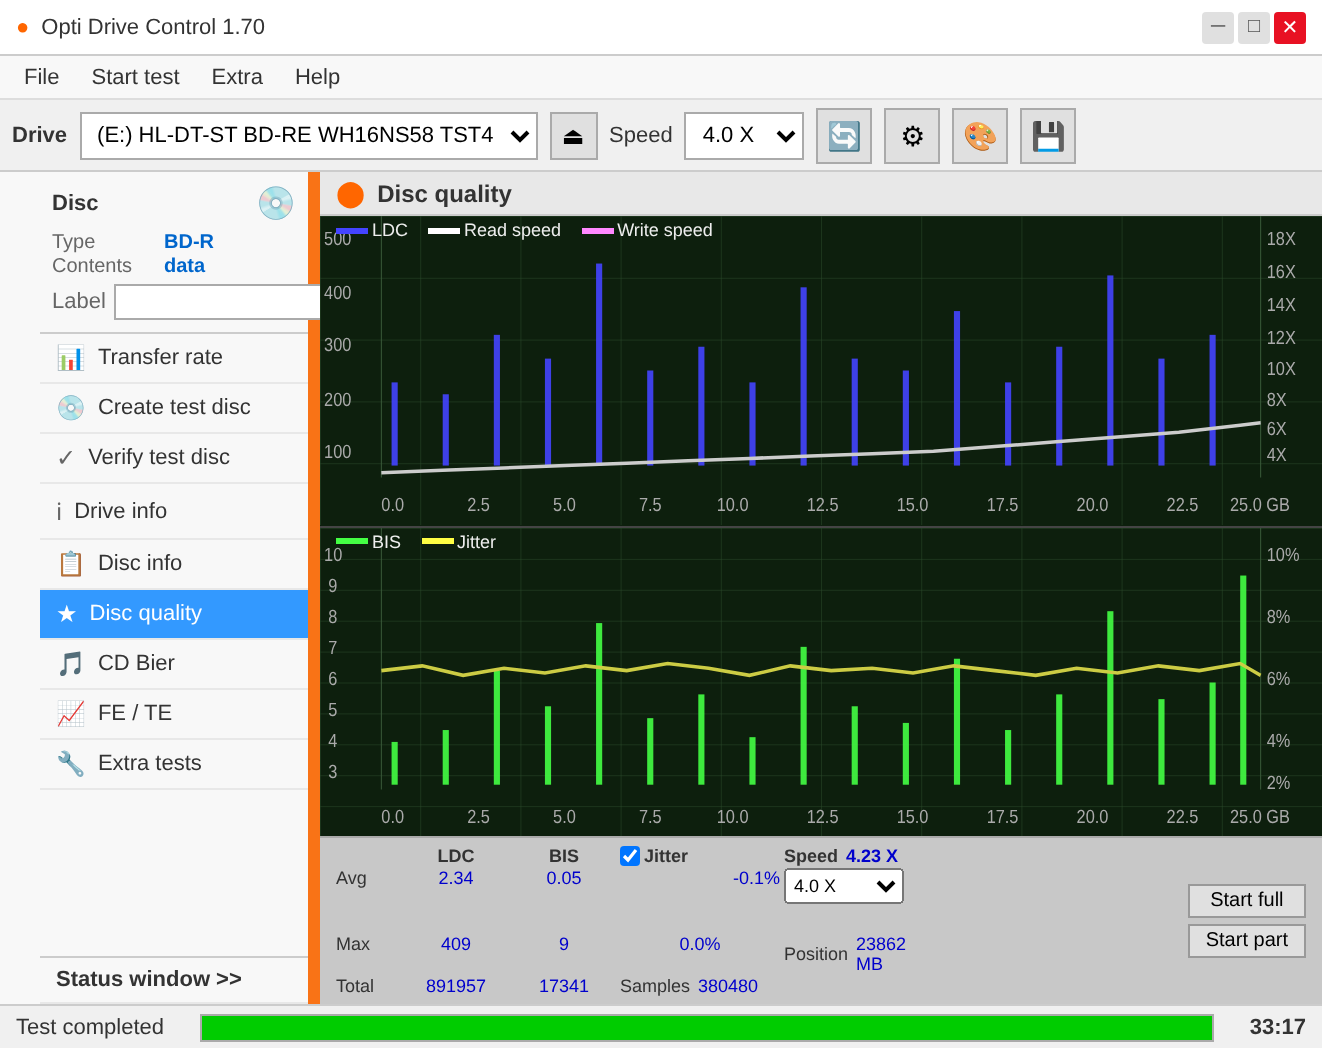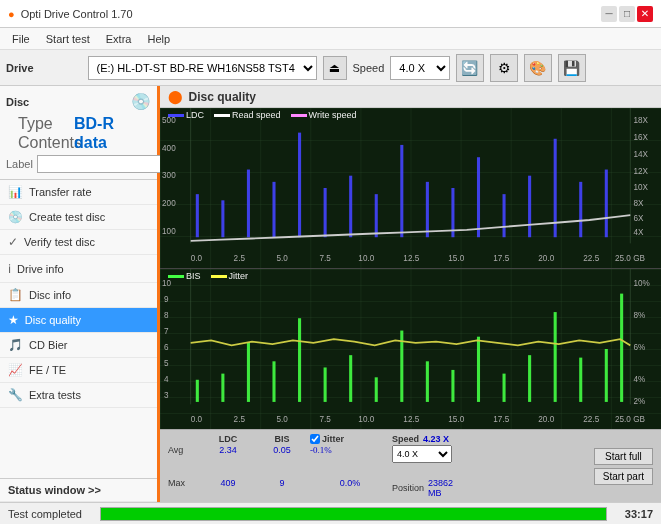--- a/index.html
+++ b/index.html
@@ -16,36 +16,36 @@
     .titlebar-btn.maximize { background: #e0e0e0; border-radius: 2px; }
     .titlebar-btn.minimize { background: #e0e0e0; border-radius: 2px; }
 
     
     .menubar { background: #f8f8f8; display: flex; padding: 2px 4px; height: 22px; align-items: center; border-bottom: 1px solid #ddd; }
     .menu-item { padding: 2px 8px; cursor: pointer; font-size: 11px; color: #333; }
 
     
     .toolbar { background: #f0f0f0; display: flex; align-items: center; padding: 3px 6px; height: 36px; border-bottom: 1px solid #ccc; gap: 6px; }
     .toolbar-label { font-size: 11px; color: #333; font-weight: bold; }
-    .drive-select { height: 24px; border: 1px solid #aaa; background: white; padding: 0 4px; font-size: 11px; min-width: 200px; margin-left: 48px; }
+    .drive-select { height: 24px; border: 1px solid #aaa; background: white; padding: 0 4px; font-size: 11px; min-width: 200px; }
     .eject-btn { width: 24px; height: 24px; background: #e0e0e0; border: 1px solid #aaa; display: flex; align-items: center; justify-content: center; cursor: pointer; font-size: 12px; }
     .speed-label { font-size: 11px; color: #333; }
     .speed-select { height: 24px; border: 1px solid #aaa; background: white; padding: 0 4px; font-size: 11px; width: 60px; }
     .toolbar-icon-btn { width: 28px; height: 28px; background: #e0e0e0; border: 1px solid #aaa; display: flex; align-items: center; justify-content: center; cursor: pointer; font-size: 14px; }
 
     
     .main { display: flex; height: calc(524px - 28px - 22px - 36px - 22px); }
 
     
-    .sidebar { width: 160px; background: #f8f8f8; border-right: 3px solid #f97316; display: flex; flex-direction: column; }
+    .sidebar { width: 160px; background: #f8f8f8; border-right: 6px solid #f97316; display: flex; flex-direction: column; padding-left: 20px; }
     .disc-panel { padding: 6px; border-bottom: 1px solid #ccc; }
     .disc-header { display: flex; justify-content: space-between; align-items: center; margin-bottom: 4px; }
     .disc-title { font-weight: bold; font-size: 11px; color: #333; }
     .disc-icon { font-size: 16px; color: #555; }
-    .disc-info-row { display: flex; gap: 4px; margin-bottom: 1px; font-size: 16px; margin-left: 12px; }
+    .disc-info-row { display: flex; gap: 4px; margin-bottom: 1px; font-size: 10px; }
     .disc-info-key { color: #666; width: 52px; }
     .disc-info-val { color: #0066cc; font-weight: bold; }
     .disc-info-val.black { color: #333; }
     .label-row { display: flex; align-items: center; gap: 4px; margin-top: 3px; }
     .label-input { flex: 1; height: 18px; border: 1px solid #aaa; font-size: 10px; padding: 0 2px; }
     .label-btn { width: 18px; height: 18px; background: #e0e0e0; border: 1px solid #aaa; cursor: pointer; display: flex; align-items: center; justify-content: center; font-size: 10px; }
     
     .sidebar-nav { display: flex; flex-direction: column; }
     .nav-item { display: flex; align-items: center; padding: 5px 8px; cursor: pointer; font-size: 11px; color: #333; border-bottom: 1px solid #e8e8e8; gap: 6px; }
     .nav-item.active { background: #3399ff; color: white; }
@@ -366,37 +366,46 @@
             <div style="display:flex; gap:4px; align-items:center;">
               <span style="font-size:9px; color:#333;">Speed</span>
               <span style="font-size:9px; color:#0000cc; font-weight:bold;">4.23 X</span>
             </div>
           </div>
 
           <div style="display:grid; grid-template-columns:32px 52px 52px 80px 70px; gap:2px; font-size:9px; color:#333;">
             <span>Avg</span>
             <span style="text-align:center; color:#0000cc;">2.34</span>
             <span style="text-align:center; color:#0000cc;">0.05</span>
-            <span style="text-align:left; color:#0000cc;font-family:Liberation Serif, serif;">-0.1%</span>
+            <span style="text-align:right; color:#0000cc;">-0.1%</span>
             <select style="height:18px; font-size:9px; width:60px;">
               <option>4.0 X</option>
             </select>
           </div>
 
           <div style="display:grid; grid-template-columns:32px 52px 52px 80px 70px; gap:2px; font-size:9px; color:#333;margin-top:14px;">
             <span>Max</span>
             <span style="text-align:center; color:#0000cc;">409</span>
             <span style="text-align:center; color:#0000cc;">9</span>
             <span style="text-align:center; color:#0000cc;">0.0%</span>
             <div style="display:flex; gap:4px; align-items:center;">
               <span style="font-size:9px; color:#333;">Position</span>
               <span style="font-size:9px; color:#0000cc;">23862 MB</span>
             </div>
           </div>
 
+          <div style="display:grid; grid-template-columns:32px 52px 52px 80px 70px; gap:2px; font-size:9px; color:#333;">
+            <span>Total</span>
+            <span style="text-align:center; color:#0000cc;">891957</span>
+            <span style="text-align:center; color:#0000cc;">17341</span>
+            <div style="display:flex; gap:4px; align-items:center;">
+              <span style="font-size:9px; color:#333;">Samples</span>
+              <span style="font-size:9px; color:#0000cc;">380480</span>
+            </div>
+          </div>
         </div>
 
         <div style="display:flex; flex-direction:column; gap:3px;">
           <button class="start-full-btn">Start full</button>
           <button class="start-part-btn">Start part</button>
         </div>
       </div>
     </div>
   </div>
 </div>

